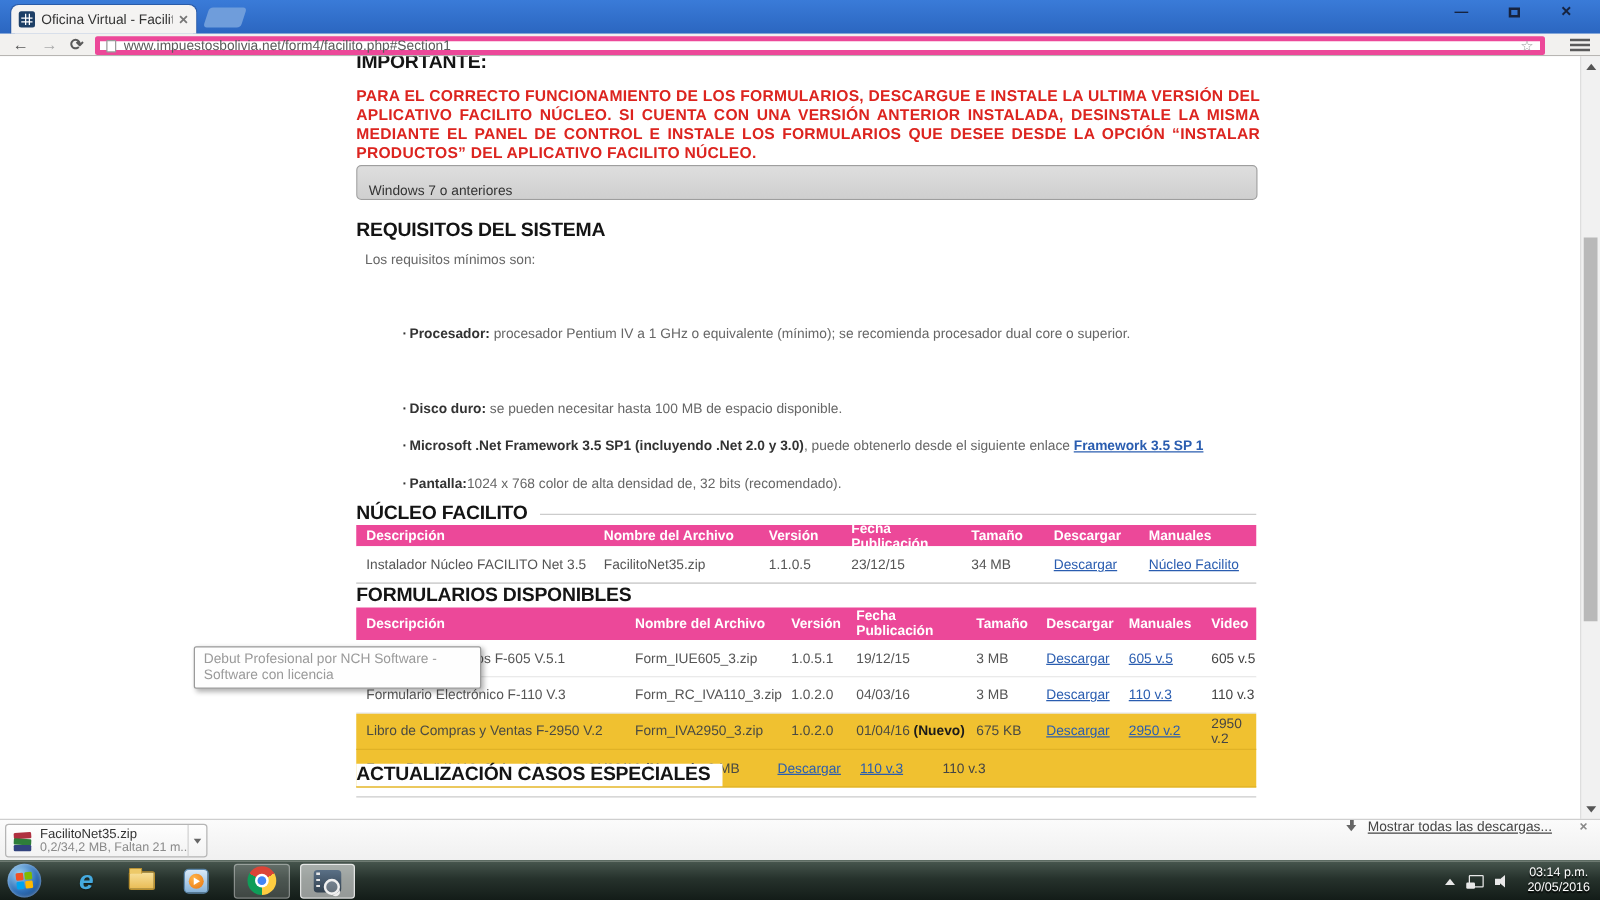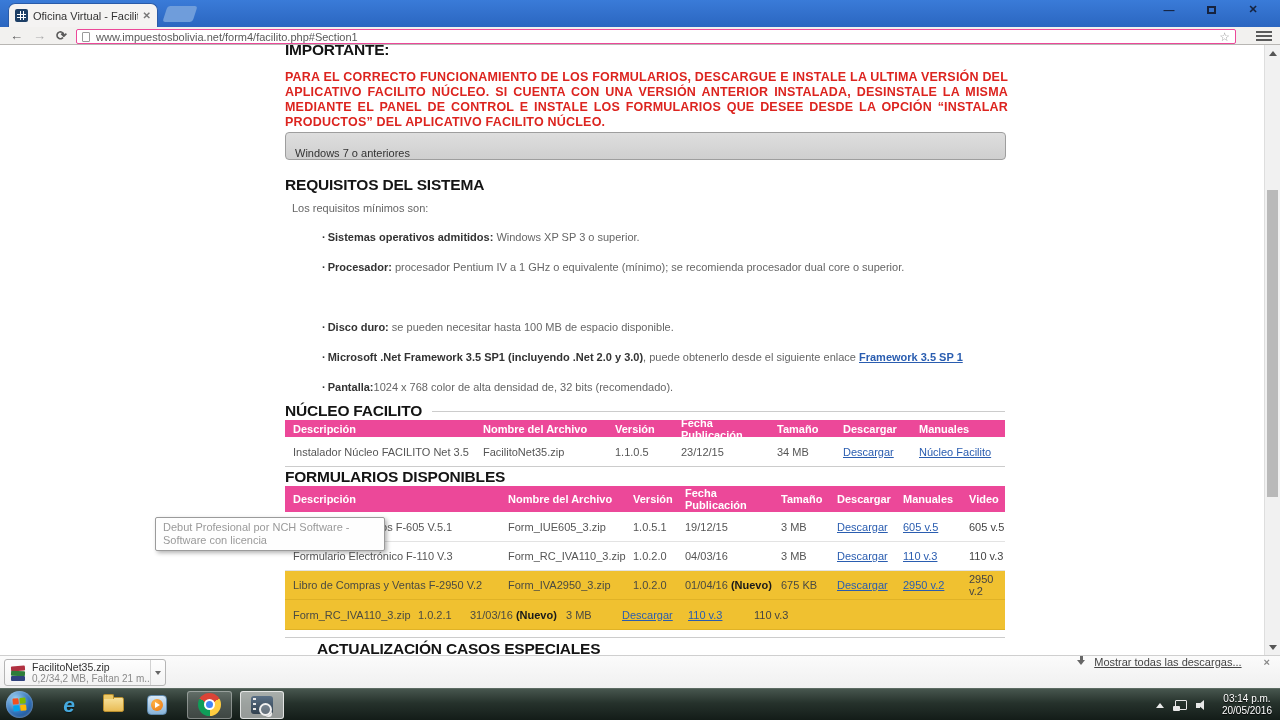--- a/index.html
+++ b/index.html
@@ -27,21 +27,21 @@
   .win-controls { position:absolute; right:14px; top:2px; display:flex; gap:16px; }
   .win-btn { width:26px; height:15px; display:flex; align-items:center; justify-content:center;
          color:#16233f; font-size:11px; font-weight:bold; }
   .win-btn .box { width:9px; height:8px; border:2px solid #16233f; }
 
   .toolbar { position:absolute; left:0; top:27px; width:1280px; height:18px; background:#f2f1ef;
          border-bottom:1px solid #b8b6b3; display:flex; align-items:center; }
   .nav-ico { font-size:13px; font-weight:bold; color:#5a5a5a; margin-left:10px; line-height:1; }
   .nav-ico.fwd { color:#ababab; }
   .omnibox { position:absolute; left:76px; top:2px; width:1160px; height:15px; background:#fff;
-         border:1px solid #ec4899; border-radius:2px; display:flex; align-items:center; padding:0 5px; }
+         border:4px solid #ec4899; border-radius:2px; display:flex; align-items:center; padding:0 5px; }
   .doc-ico { width:8px; height:10px; border:1px solid #9a9a9a; border-radius:1px; margin-right:6px; position:relative; background:#fff; }
   .url-text { font-size:11px; color:#5a5a5a; white-space:nowrap; overflow:hidden; flex:1; }
   .star-ico { color:#9a9a9a; font-size:12px; line-height:1; }
   .menu-ico { position:absolute; right:8px; top:3px; width:16px; height:12px;
          background:linear-gradient(#5a5a5a,#5a5a5a) 0 1px/16px 2px no-repeat,
                     linear-gradient(#5a5a5a,#5a5a5a) 0 5px/16px 2px no-repeat,
                     linear-gradient(#5a5a5a,#5a5a5a) 0 9px/16px 2px no-repeat; }
 
   
   .content { position:absolute; left:0; top:45px; width:1264px; height:610px; background:#fff; overflow:hidden; }
@@ -204,23 +204,20 @@
 
     <div class="warn">PARA EL CORRECTO FUNCIONAMIENTO DE LOS FORMULARIOS, DESCARGUE E INSTALE LA ULTIMA VERSIÓN DEL APLICATIVO FACILITO NÚCLEO. SI CUENTA CON UNA VERSIÓN ANTERIOR INSTALADA, DESINSTALE LA MISMA MEDIANTE EL PANEL DE CONTROL E INSTALE LOS FORMULARIOS QUE DESEE DESDE LA OPCIÓN “INSTALAR PRODUCTOS” DEL APLICATIVO FACILITO NÚCLEO.</div>
 
     <div class="accordion">
       <span>Windows 7 o anteriores</span>
     </div>
 
     <div class="h-sec" style="left:285px; top:131px;">REQUISITOS DEL SISTEMA</div>
     <div class="intro">Los requisitos mínimos son:</div>
 
-    <div class="req-item" style="top:186px;">
-      <span class="bullet">·</span><b>Sistemas operativos admitidos:</b><span> Windows XP SP 3 o superior.</span>
-    </div>
     <div class="req-item" style="top:216px;">
       <span class="bullet">·</span><b>Procesador:</b><span> procesador Pentium IV a 1 GHz o equivalente (mínimo); se recomienda procesador dual core o superior.</span>
     </div>
     <div class="req-item" style="top:276px;">
       <span class="bullet">·</span><b>Disco duro:</b><span> se pueden necesitar hasta 100 MB de espacio disponible.</span>
     </div>
     <div class="req-item" style="top:306px;">
       <span class="bullet">·</span><b>Microsoft .Net Framework 3.5 SP1 (incluyendo .Net 2.0 y 3.0)</b><span>, puede obtenerlo desde el siguiente enlace </span><a class="link b">Framework 3.5 SP 1</a>
     </div>
     <div class="req-item" style="top:336px;">
@@ -304,21 +301,21 @@
         <div class="td c3">1.0.2.1</div>
         <div class="td c4"><span>31/03/16</span> <span class="nuevo">(Nuevo)</span></div>
         <div class="td c5">3 MB</div>
         <div class="td c6"><a class="link">Descargar</a></div>
         <div class="td c7"><a class="link">110 v.3</a></div>
         <div class="td c8 video-cell">110 v.3</div>
       </div>
     </div>
 
     <div class="hr" style="top:592px;"></div>
-    <div class="h-sec" style="left:285px; top:595px;margin-left:32px;">ACTUALIZACIÓN CASOS ESPECIALES</div>
+    <div class="h-sec" style="left:285px; top:566px;">ACTUALIZACIÓN CASOS ESPECIALES</div>
 
     <div class="tooltip">
       <span>Debut Profesional por NCH Software - Software con licencia</span>
     </div>
   </div>
 
   <div class="scrollbar">
     <div class="sb-btn" style="top:0;">
         <span class="tri-up"></span>
       </div>

